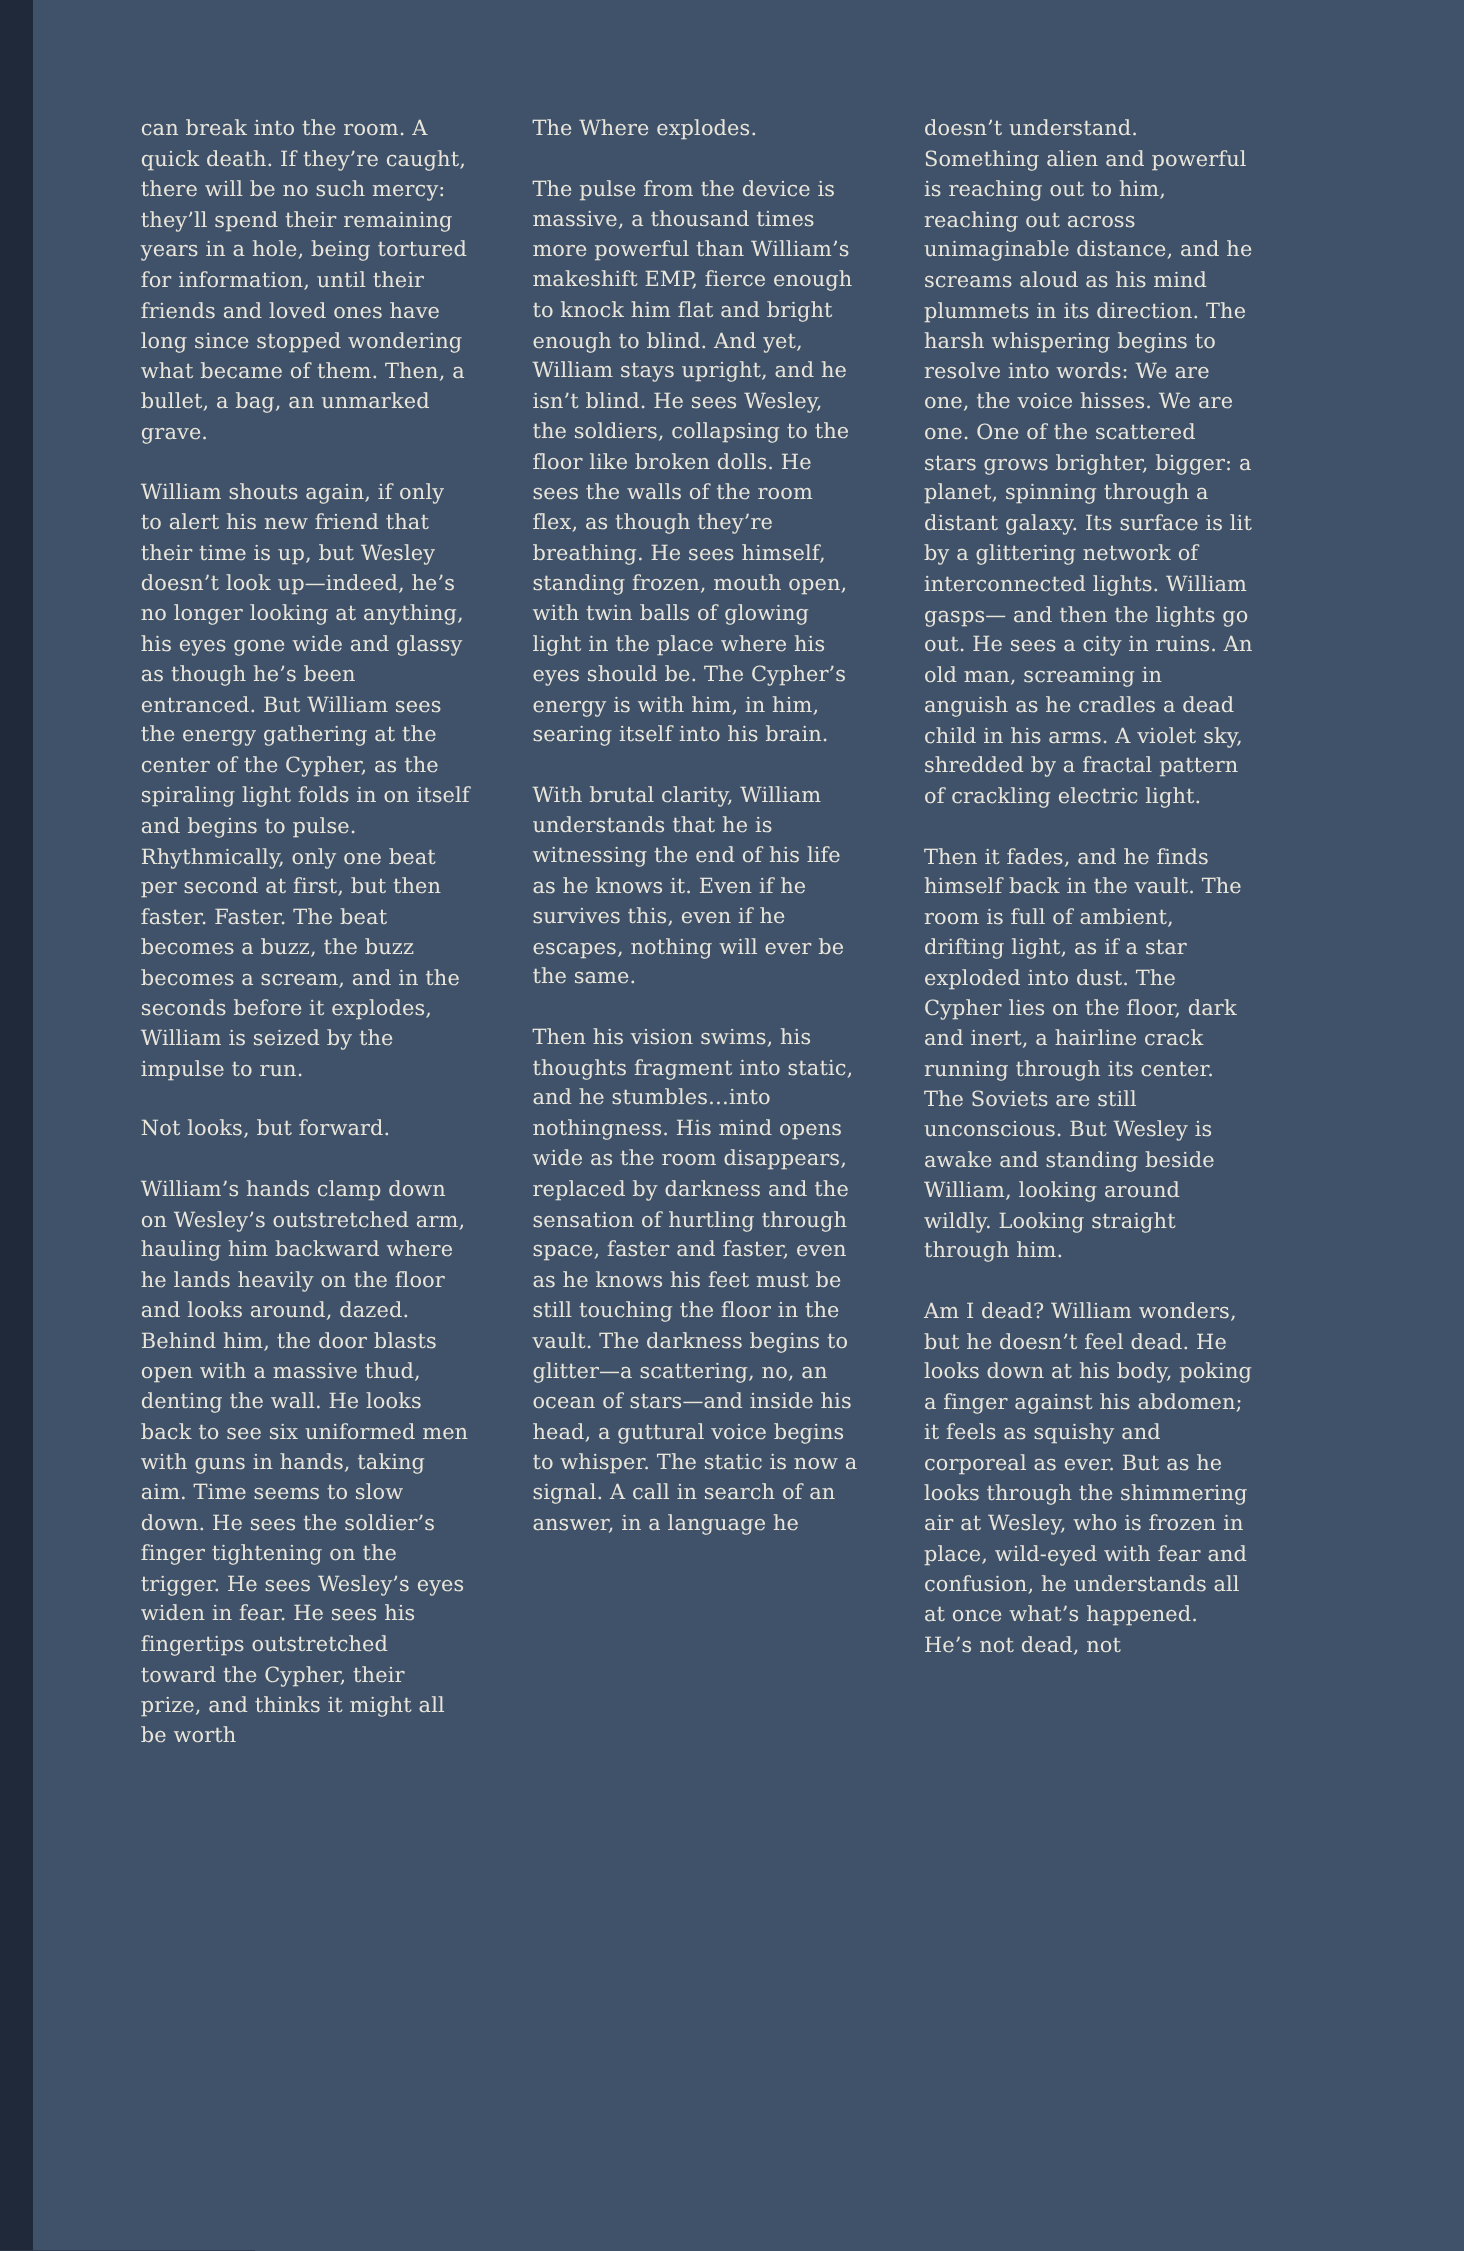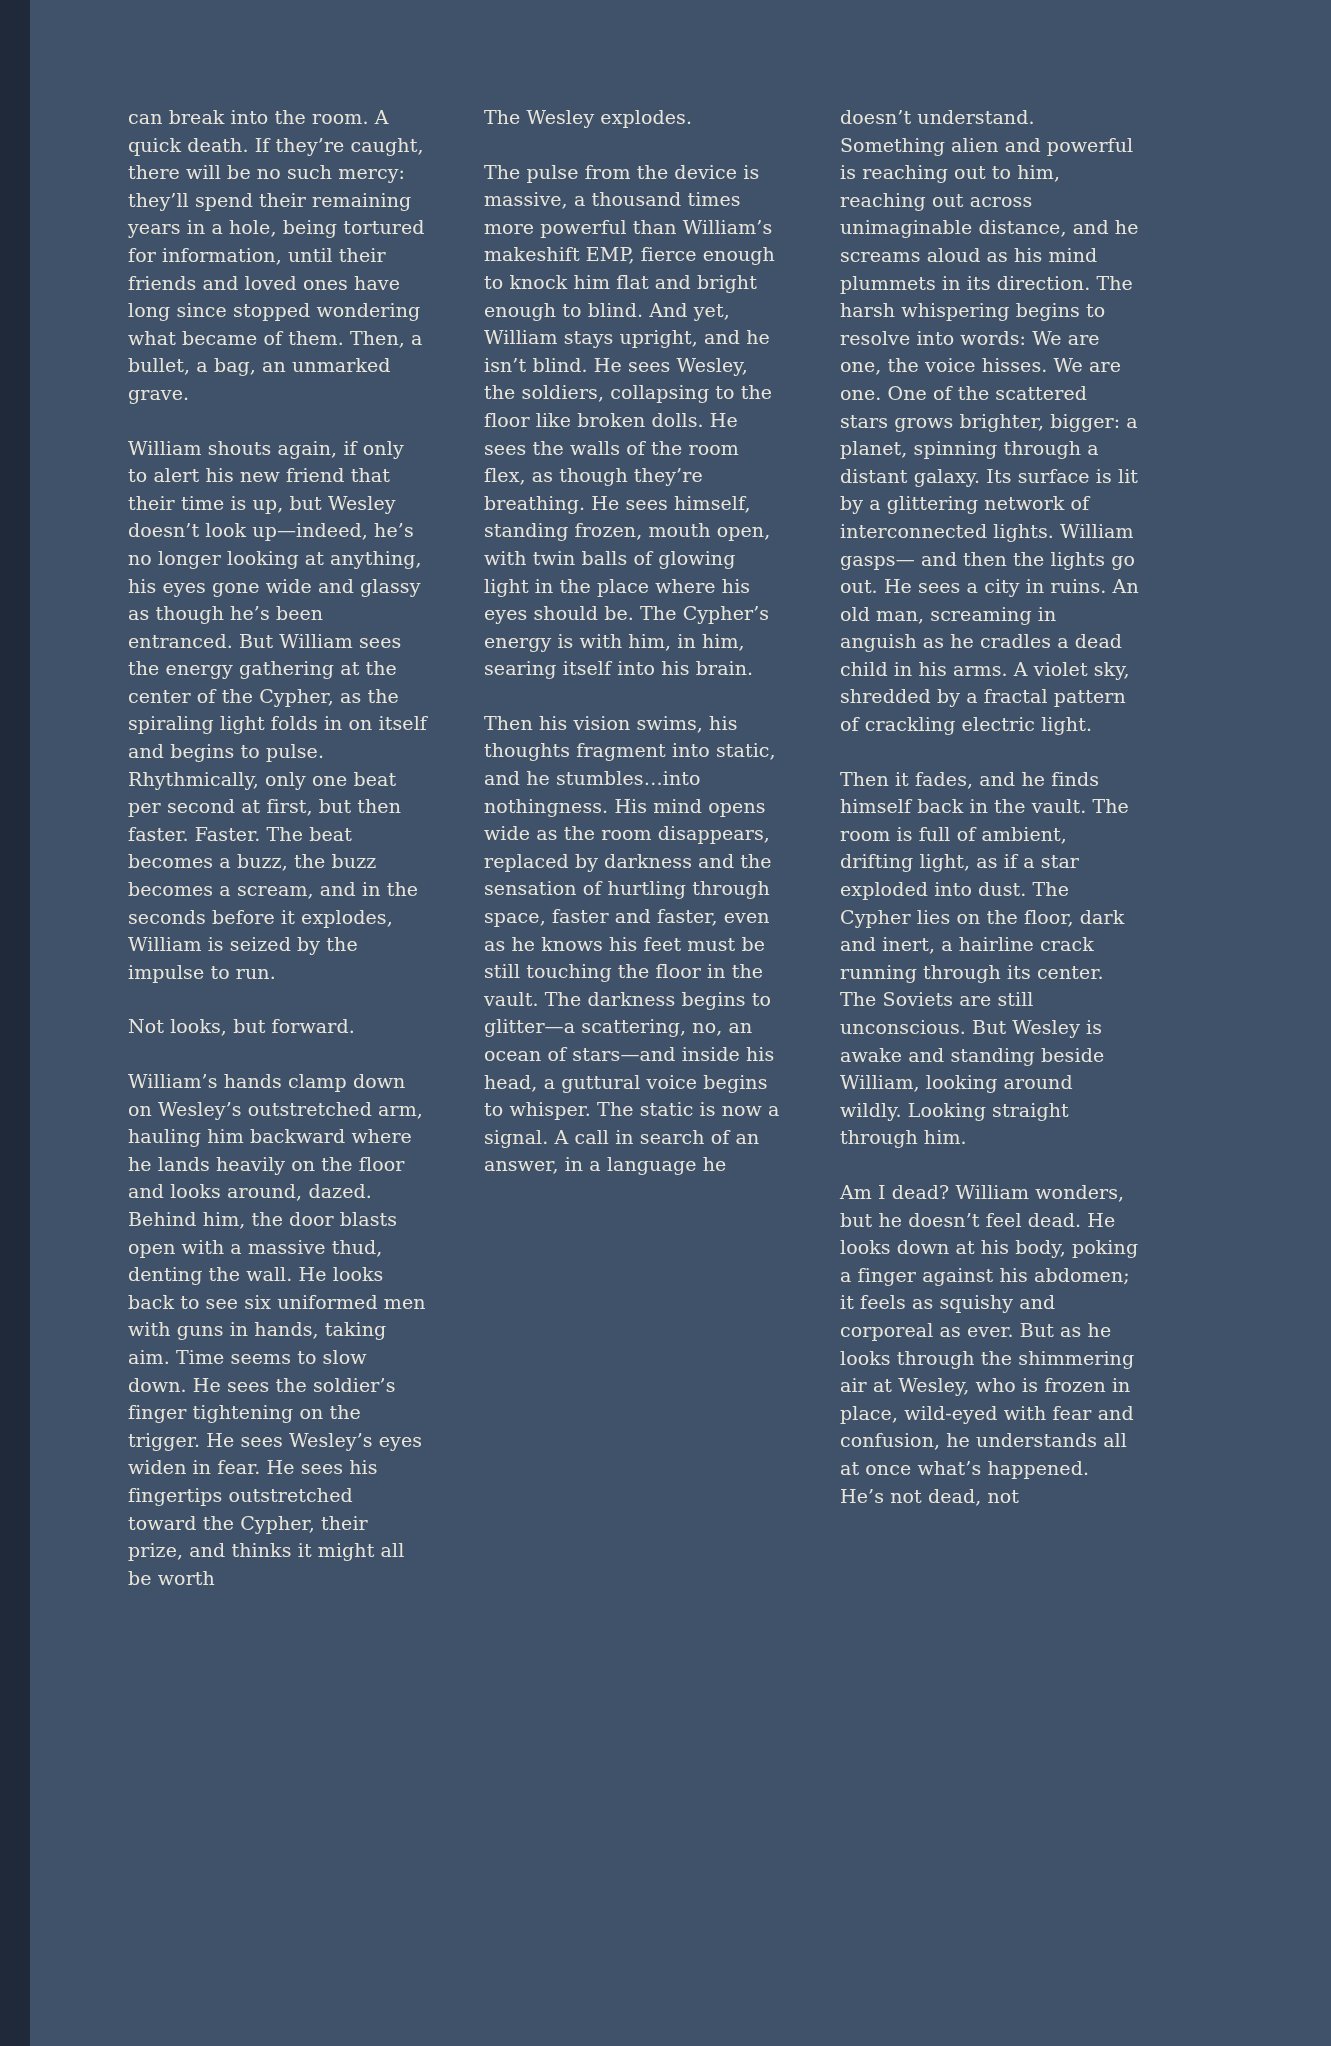--- a/index.html
+++ b/index.html
@@ -47,22 +47,23 @@
   <div class="text-block">
 
     <div class="column">
       <p>can break into the room. A quick death. If they’re caught, there will be no such mercy: they’ll spend their remaining years in a hole, being tortured for information, until their friends and loved ones have long since stopped wondering what became of them. Then, a bullet, a bag, an unmarked grave.</p>
       <p>William shouts again, if only to alert his new friend that their time is up, but Wesley doesn’t look up—indeed, he’s no longer looking at anything, his eyes gone wide and glassy as though he’s been entranced. But William sees the energy gathering at the center of the Cypher, as the spiraling light folds in on itself and begins to pulse. Rhythmically, only one beat per second at first, but then faster. Faster. The beat becomes a buzz, the buzz becomes a scream, and in the seconds before it explodes, William is seized by the impulse to run.</p>
       <p>Not looks, but forward.</p>
       <p>William’s hands clamp down on Wesley’s outstretched arm, hauling him backward where he lands heavily on the floor and looks around, dazed. Behind him, the door blasts open with a massive thud, denting the wall. He looks back to see six uniformed men with guns in hands, taking aim. Time seems to slow down. He sees the soldier’s finger tightening on the trigger. He sees Wesley’s eyes widen in fear. He sees his fingertips outstretched toward the Cypher, their prize, and thinks it might all be worth</p>
     </div>
 
     <div class="column">
-      <p>The Wesley explodes.</p>
+      <p>The Where explodes.</p>
       <p>The pulse from the device is massive, a thousand times more powerful than William’s makeshift EMP, fierce enough to knock him flat and bright enough to blind. And yet, William stays upright, and he isn’t blind. He sees Wesley, the soldiers, collapsing to the floor like broken dolls. He sees the walls of the room flex, as though they’re breathing. He sees himself, standing frozen, mouth open, with twin balls of glowing light in the place where his eyes should be. The Cypher’s energy is with him, in him, searing itself into his brain.</p>
+      <p>With brutal clarity, William understands that he is witnessing the end of his life as he knows it. Even if he survives this, even if he escapes, nothing will ever be the same.</p>
       <p>Then his vision swims, his thoughts fragment into static, and he stumbles…into nothingness. His mind opens wide as the room disappears, replaced by darkness and the sensation of hurtling through space, faster and faster, even as he knows his feet must be still touching the floor in the vault. The darkness begins to glitter—a scattering, no, an ocean of stars—and inside his head, a guttural voice begins to whisper. The static is now a signal. A call in search of an answer, in a language he</p>
     </div>
 
     <div class="column">
       <p>doesn’t understand. Something alien and powerful is reaching out to him, reaching out across unimaginable distance, and he screams aloud as his mind plummets in its direction. The harsh whispering begins to resolve into words: We are one, the voice hisses. We are one. One of the scattered stars grows brighter, bigger: a planet, spinning through a distant galaxy. Its surface is lit by a glittering network of interconnected lights. William gasps— and then the lights go out. He sees a city in ruins. An old man, screaming in anguish as he cradles a dead child in his arms. A violet sky, shredded by a fractal pattern of crackling electric light.</p>
       <p>Then it fades, and he finds himself back in the vault. The room is full of ambient, drifting light, as if a star exploded into dust. The Cypher lies on the floor, dark and inert, a hairline crack running through its center. The Soviets are still unconscious. But Wesley is awake and standing beside William, looking around wildly. Looking straight through him.</p>
       <p>Am I dead? William wonders, but he doesn’t feel dead. He looks down at his body, poking a finger against his abdomen; it feels as squishy and corporeal as ever. But as he looks through the shimmering air at Wesley, who is frozen in place, wild-eyed with fear and confusion, he understands all at once what’s happened. He’s not dead, not</p>
     </div>
 
   </div>

